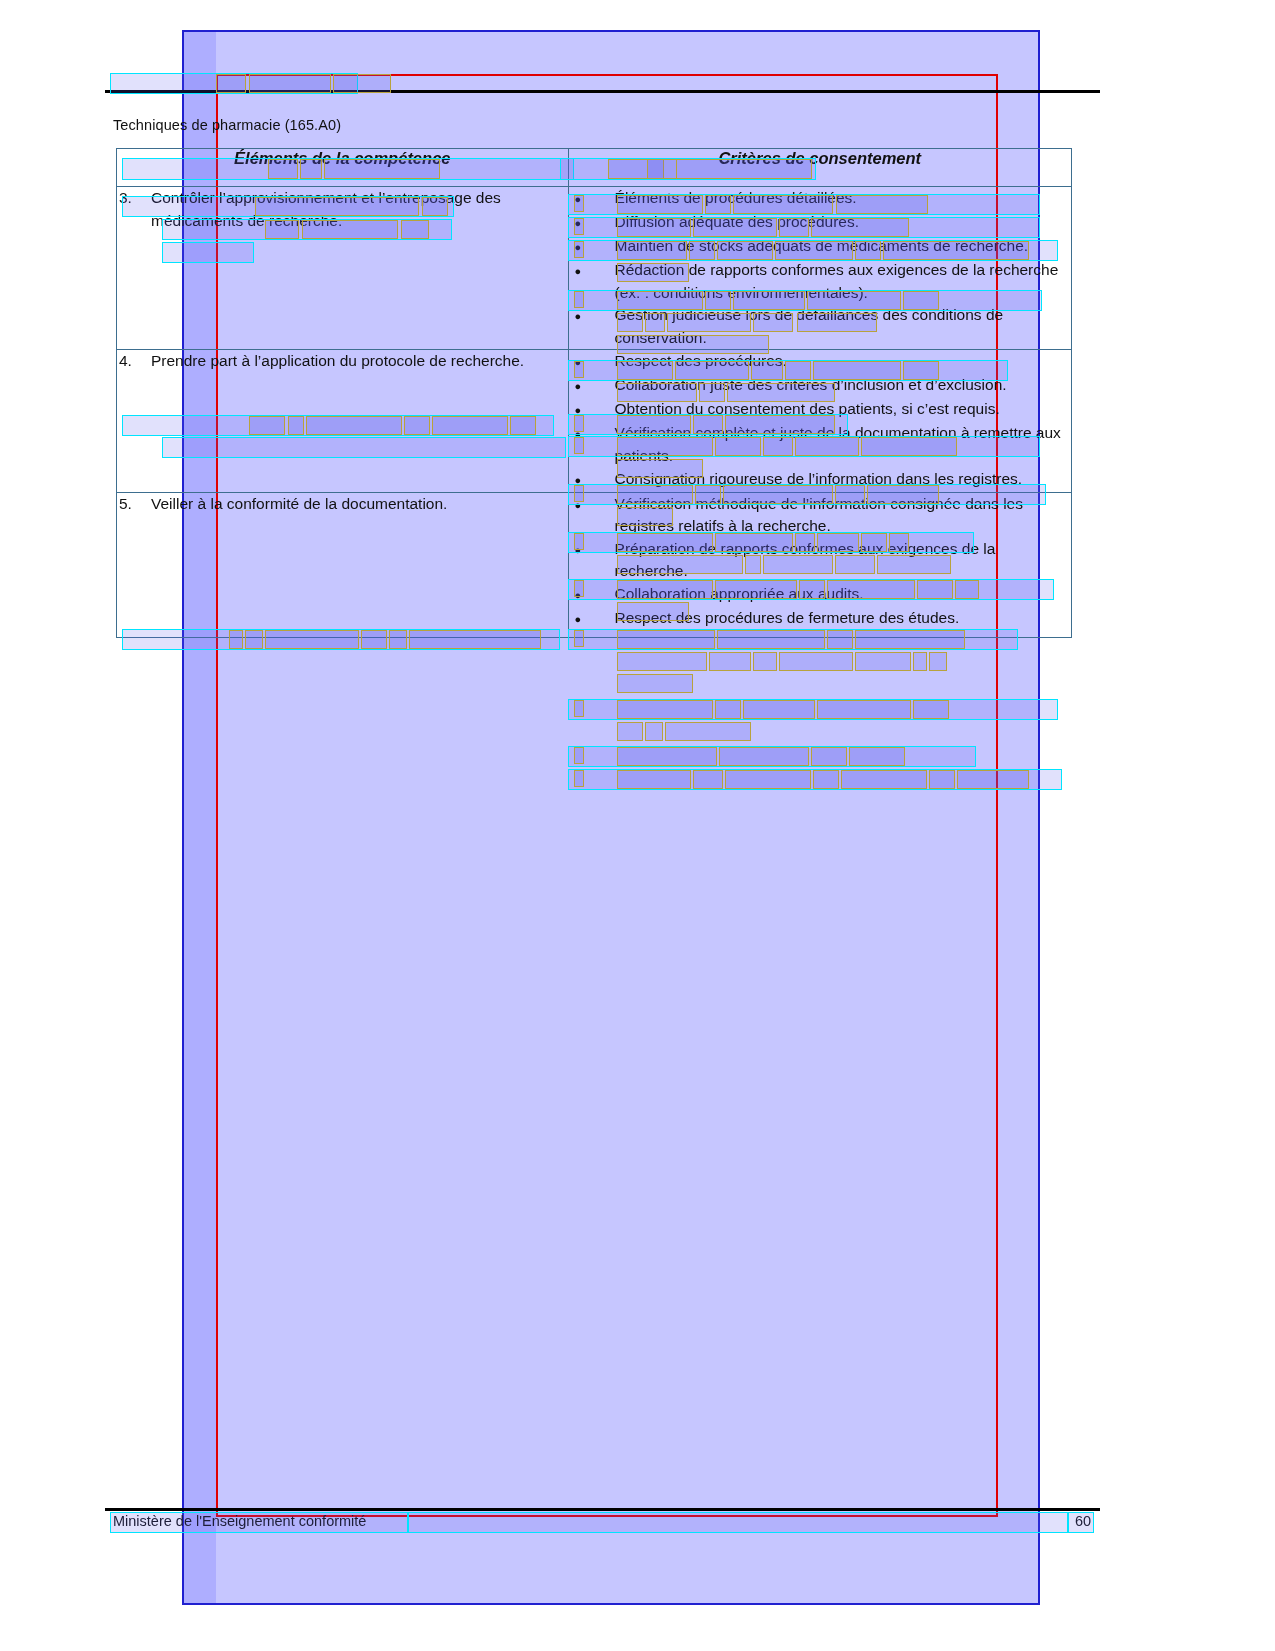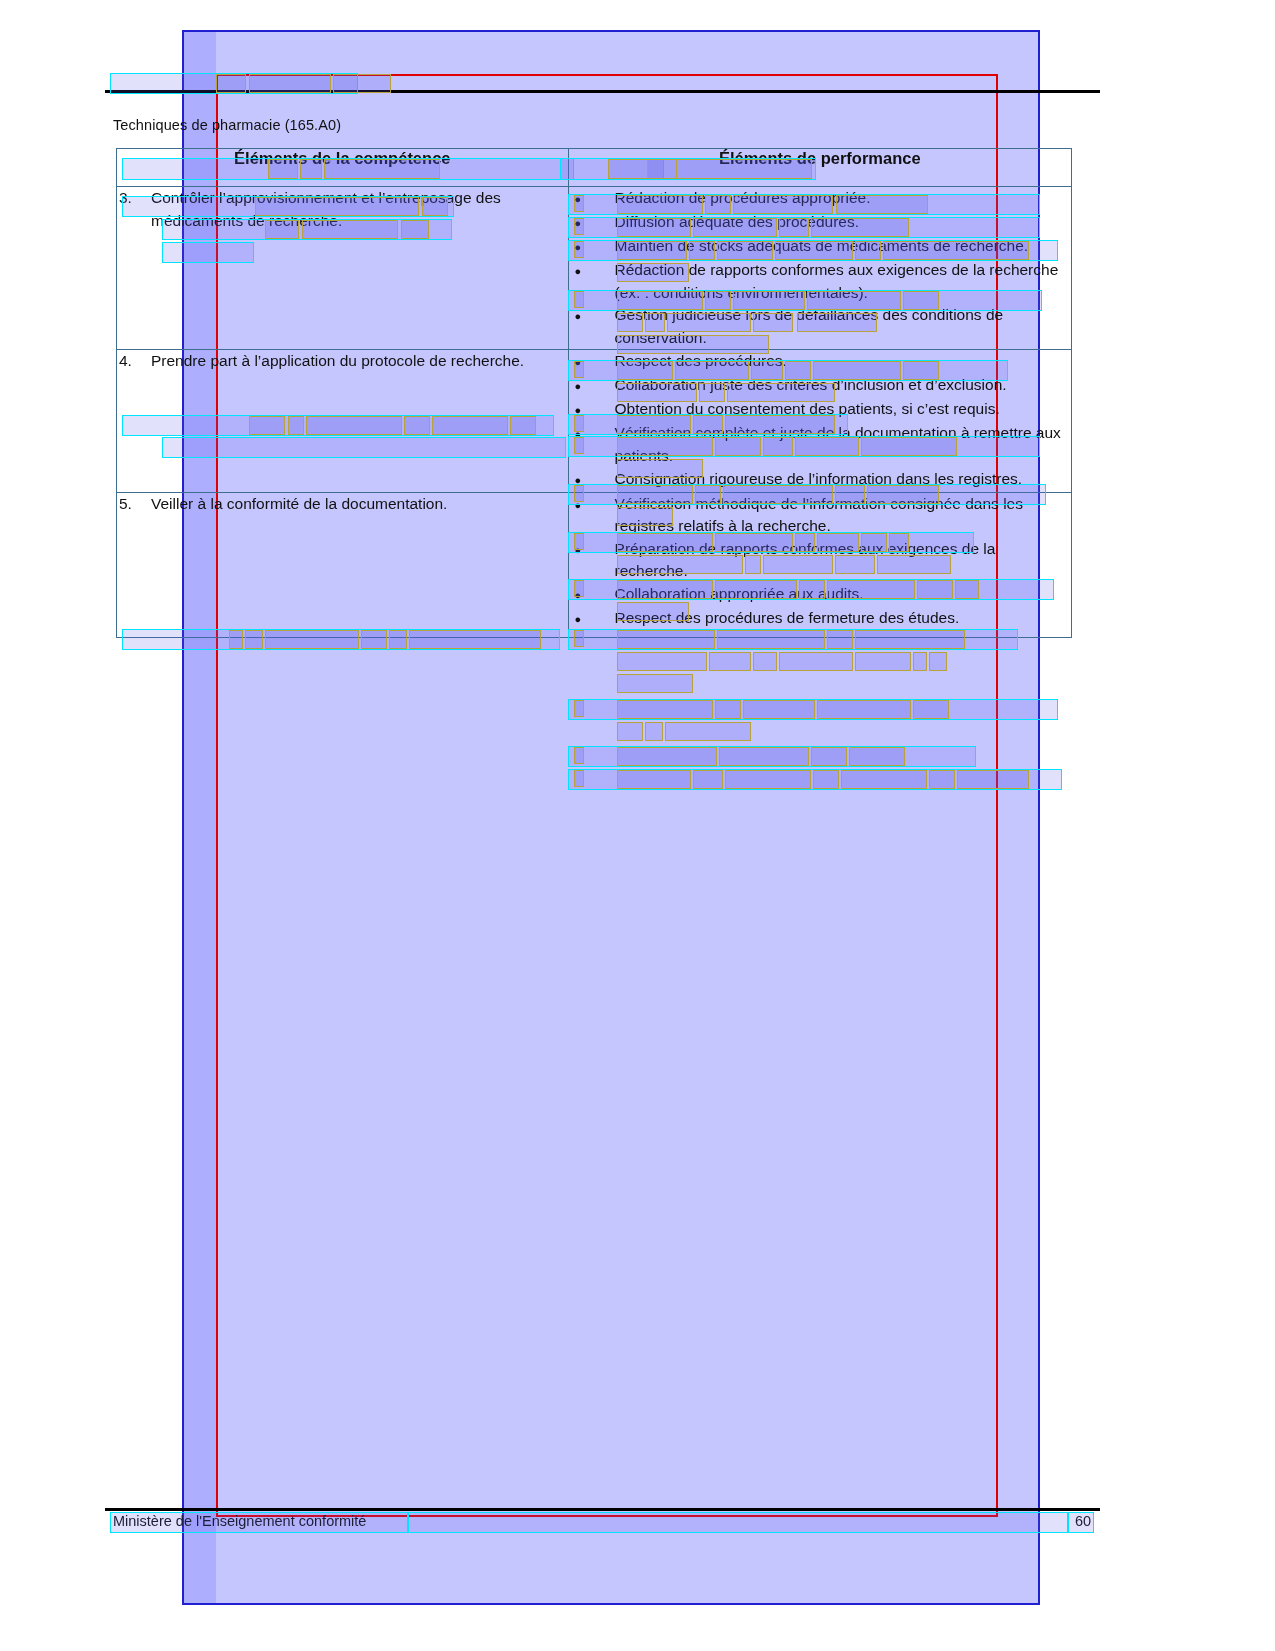--- a/index.html
+++ b/index.html
@@ -94,20 +94,21 @@
     vertical-align: top;
     padding: 0;
     background: transparent;
   }
   .col-left  { width: 452px; }
   .col-right { width: 504px; }
 
   .th-cell {
     height: 38px;
     padding: 8px 10px 6px 10px;
+    font-style: italic;
   }
   .th-text {
     font-size: 16.5px;
     font-weight: bold;
     color: #111;
     white-space: nowrap;
   }
 
   .elem-cell  { padding: 9px 8px 12px 8px; }
   .crit-cell  { padding: 9px 8px 12px 8px; }
@@ -168,38 +169,38 @@
   <div class="word-box" style="left:249px; top:74px; width:82px; height:19px;"></div>
   <div class="word-box" style="left:333px; top:74px; width:58px; height:19px;"></div>
 
   <table id="comp-table">
     <thead>
       <tr>
         <th class="th-cell col-left">
           <div class="th-text">Éléments de la compétence</div>
         </th>
         <th class="th-cell col-right">
-          <div class="th-text">Éléments de performance</div>
+          <div class="th-text">Critères de consentement</div>
         </th>
       </tr>
     </thead>
     <tbody>
 
       <tr>
         <td class="elem-cell col-left">
           <div class="elem">
             <span class="elem-num">3.</span>
             <span class="elem-text">Contrôler l’approvisionnement et l’entreposage des médicaments de recherche.</span>
           </div>
         </td>
         <td class="crit-cell col-right">
           <ul class="crit-list">
             <li>
               <span class="bullet">●</span>
-              <span class="crit-text">Rédaction de procédures appropriée.</span>
+              <span class="crit-text">Éléments de procédures détaillées.</span>
             </li>
             <li>
               <span class="bullet">●</span>
               <span class="crit-text">Diffusion adéquate des procédures.</span>
             </li>
             <li>
               <span class="bullet">●</span>
               <span class="crit-text">Maintien de stocks adéquats de médicaments de recherche.</span>
             </li>
             <li>

